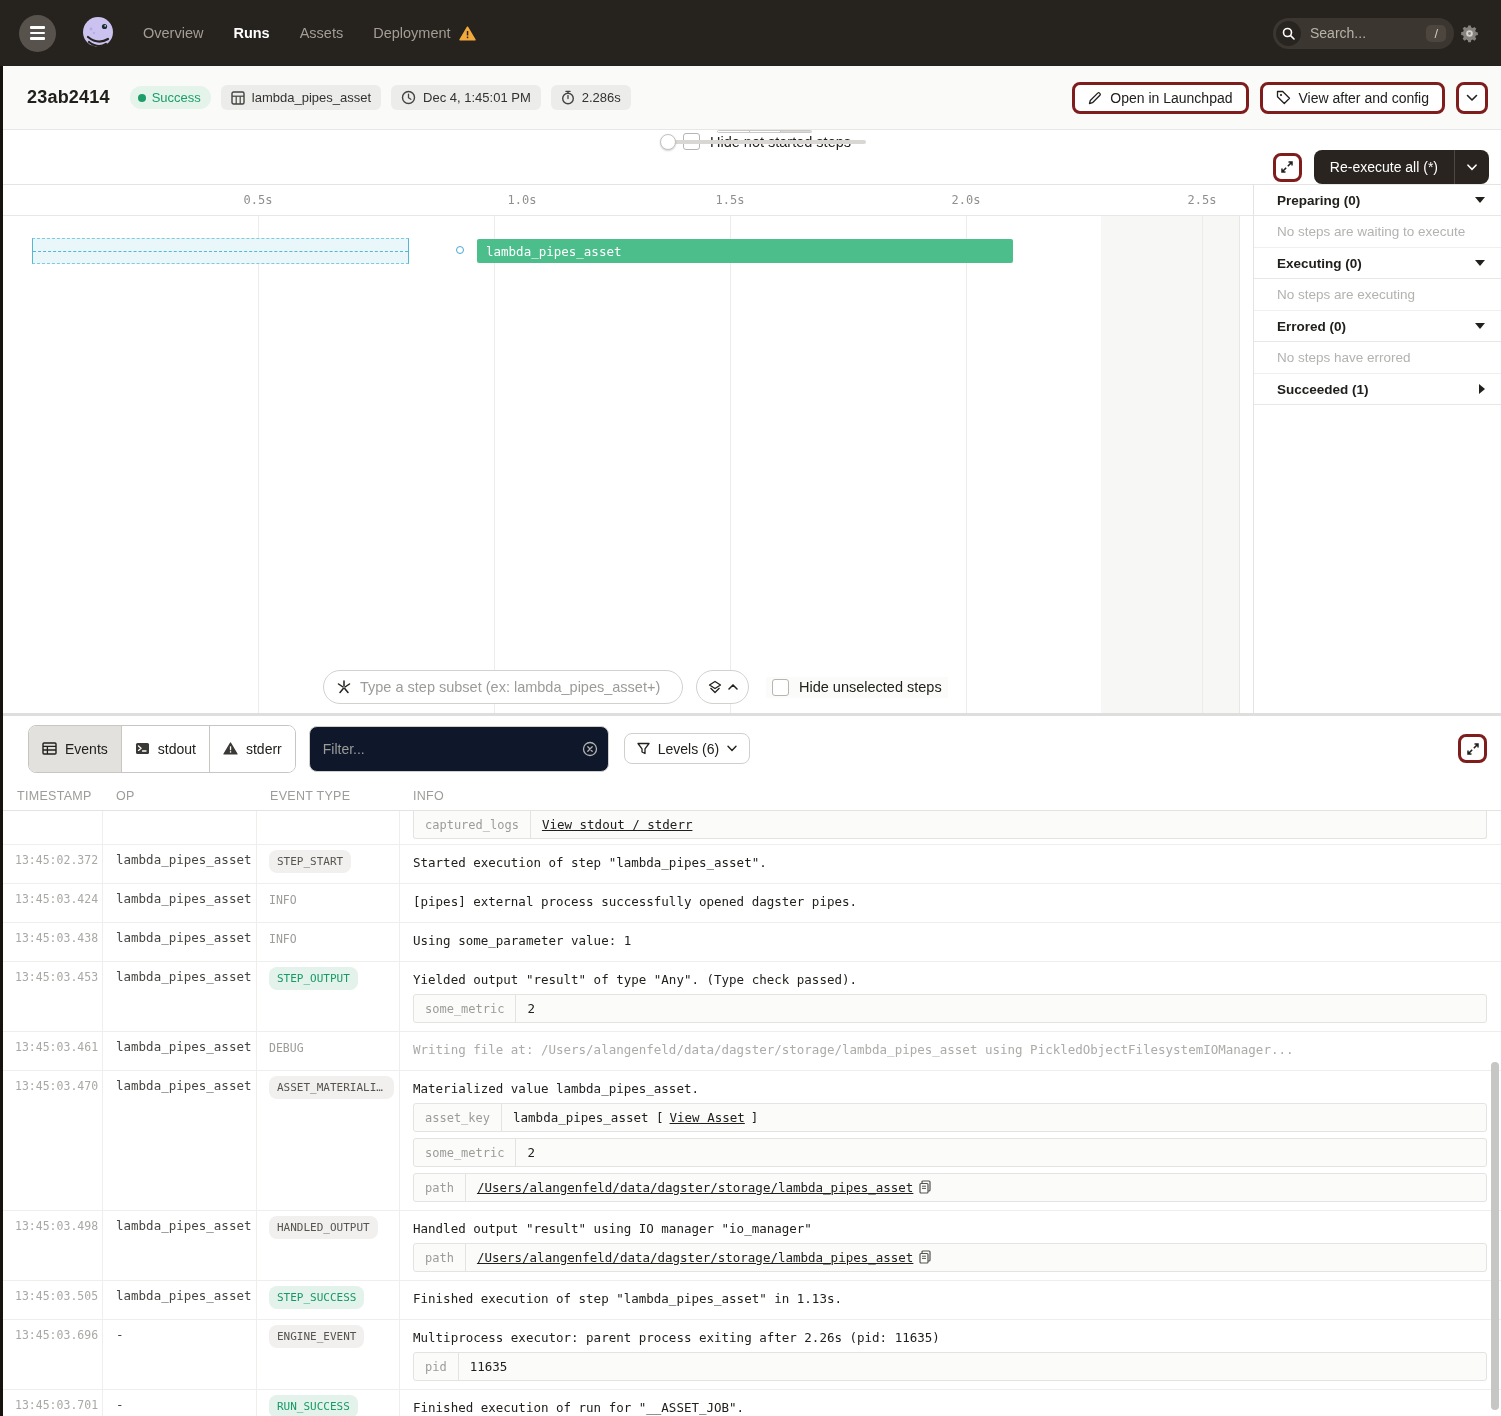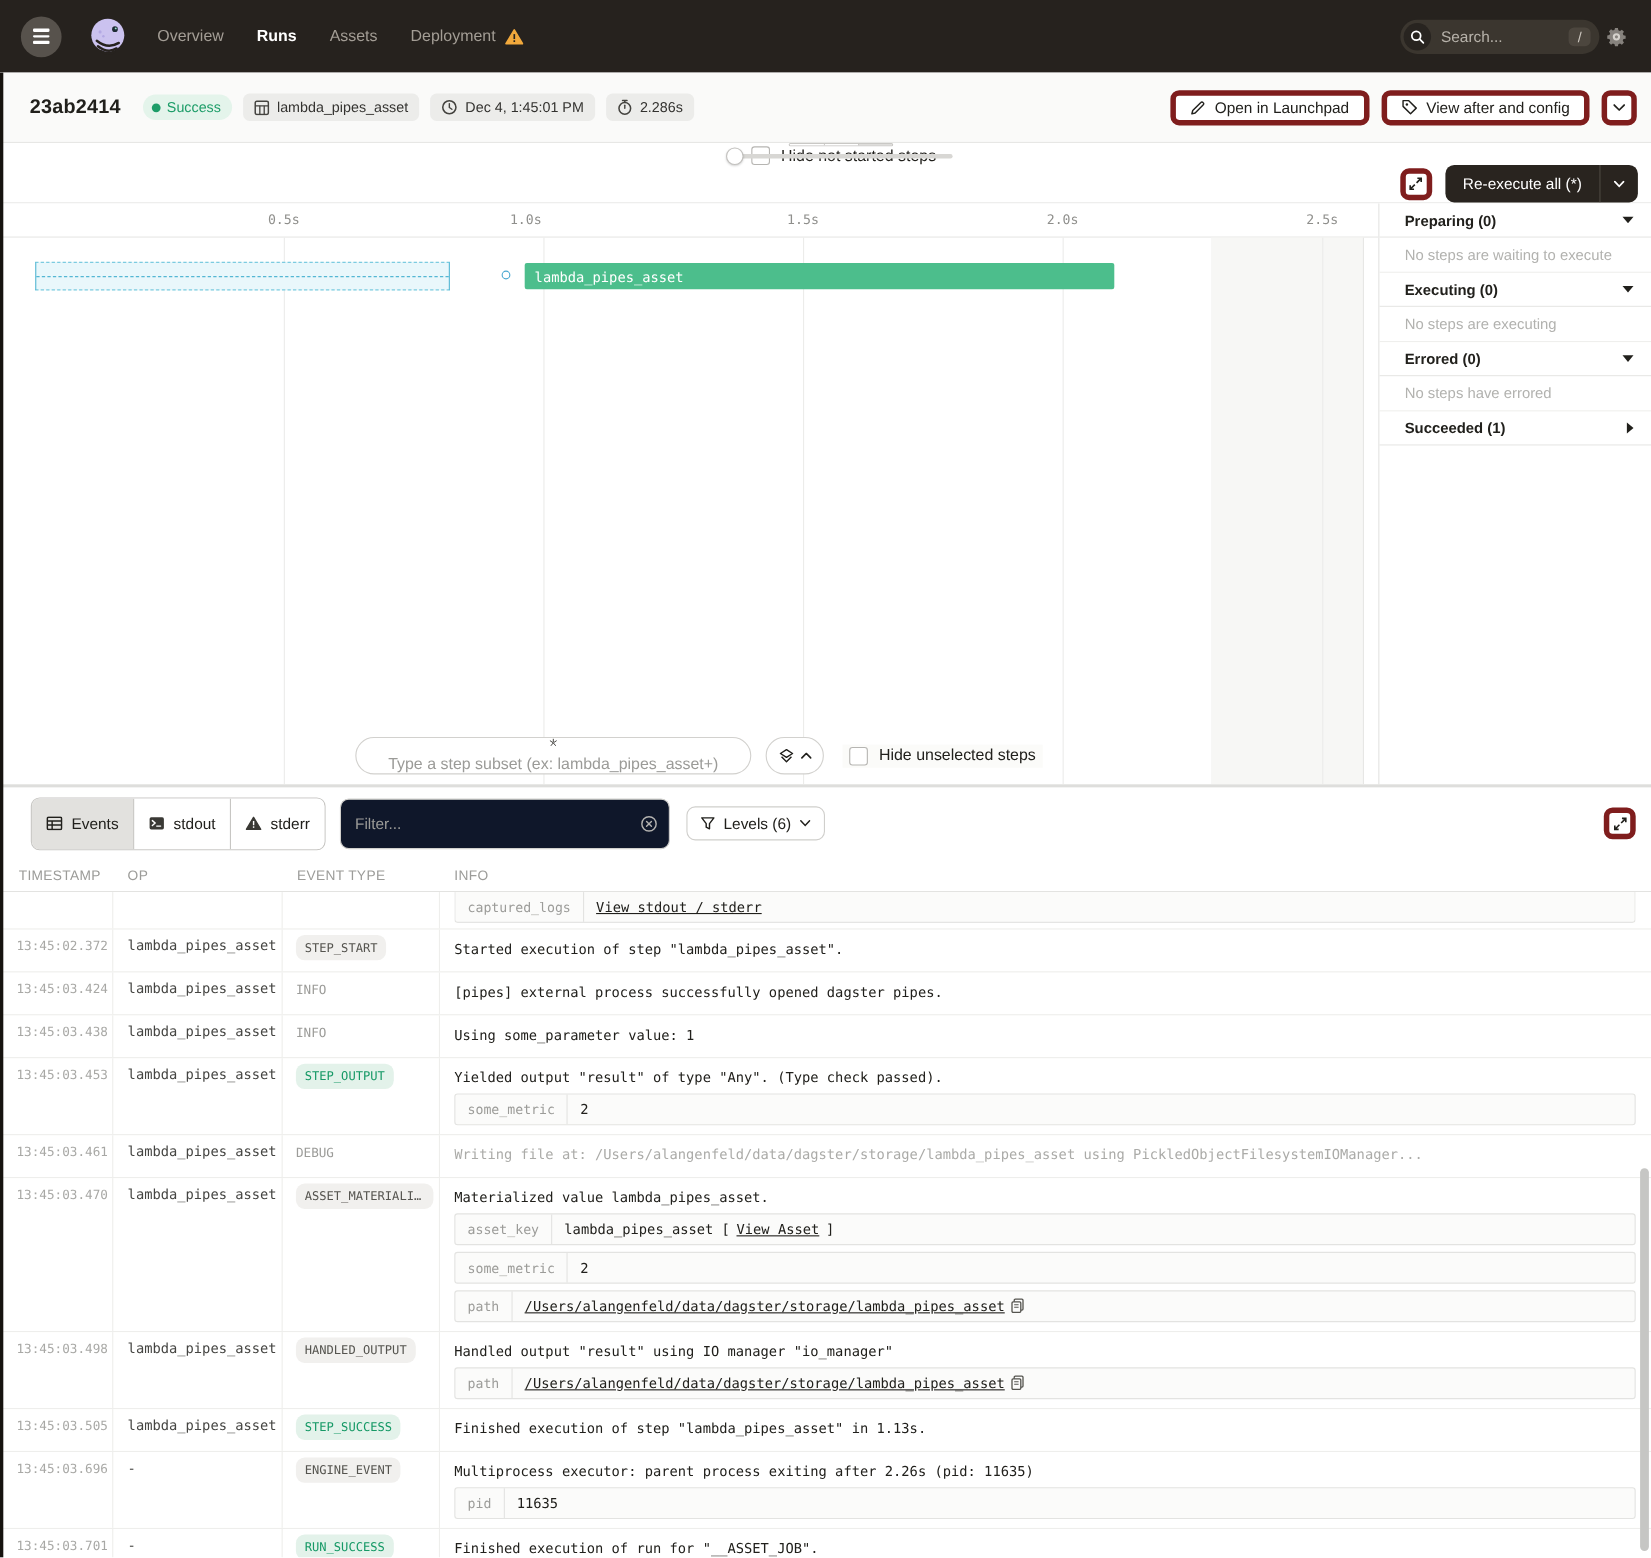--- a/index.html
+++ b/index.html
@@ -49,21 +49,21 @@
     background:var(--status-green-bg); color:var(--status-green);
     display:flex; align-items:center; gap:6px; font-size:13px;
   }
   .status-dot { width:8px; height:8px; border-radius:50%; background:var(--status-green); }
   .tag-pill {
     margin-left:10px; height:25px; padding:0 10px; border-radius:6px; background:#ececea;
     display:flex; align-items:center; gap:7px; font-size:13px; color:#33322f;
   }
   .hdr-actions { margin-left:auto; margin-right:13px; display:flex; align-items:center; gap:11px; }
   .btn-white {
-    height:32px; background:#fff; border:5px solid #7f1d1d; border-radius:8px;
+    height:32px; background:#fff; border:3px solid #7f1d1d; border-radius:8px;
     display:flex; align-items:center; gap:8px; padding:0 13px; font-size:14px; color:#21201c; cursor:pointer;
   }
   .btn-square { width:32px; justify-content:center; padding:0; }
 
   
   .gantt-toolbar {
     position:absolute; left:0; top:130px; width:1501px; height:55px; background:#fff;
     border-bottom:1px solid #e3e3e1; display:flex; align-items:center;flex-direction:column;
   }
   .seg-group { display:flex; margin-left:28px; border:1px solid #c9c8c5; border-radius:8px; overflow:hidden; background:#fff; }
@@ -98,21 +98,21 @@
     border-left:1px solid var(--timeline-blue); border-right:1px solid var(--timeline-blue); }
   .wait-box .midline { position:absolute; left:0; right:0; top:50%; border-top:1px dashed var(--timeline-blue); }
   .dep-marker { position:absolute; top:30px; width:8px; height:8px; border-radius:50%;
     border:1.5px solid #49a8d0; background:#fff; }
   .step-bar { position:absolute; top:23px; height:24px; background:var(--accent-green); border-radius:2px;
     color:#fff; font-size:12.5px; display:flex; align-items:center; padding-left:9px; cursor:pointer;
     font-family:"DejaVu Sans Mono", monospace; white-space:nowrap; overflow:hidden; }
   .chart-controls { position:absolute; left:323px; bottom:9px; display:flex; align-items:center; }
   .subset-input {
     width:360px; height:34px; border:1px solid #d2d1ce; border-radius:17px; background:#fff;
-    display:flex; align-items:center; gap:8px; padding:0 12px; cursor:text;flex-direction:column;
+    display:flex; align-items:center; gap:8px; padding:0 12px; cursor:text;
   }
   .subset-input .ph { color:#9b9b98; font-size:14.5px; white-space:nowrap; }
   .layers-btn { margin-left:13px; width:53px; height:34px; border:1px solid #d2d1ce; border-radius:17px;
     background:#fff; display:flex; align-items:center; justify-content:center; gap:6px; cursor:pointer; }
   .chart-controls .chk-row { margin-left:17px; background:rgba(250,250,248,.85); padding:2px 6px; }
 
   .sidebar { width:248px; height:100%; border-left:1px solid #e3e3e1; background:#fff; }
   .sb-header { height:31px; display:flex; align-items:center; justify-content:space-between;
     padding:0 16px 0 23px; border-bottom:1px solid #e7e7e5; font-weight:bold; font-size:13.5px; cursor:pointer; }
   .sb-empty { height:32px; display:flex; align-items:center; padding-left:23px;
@@ -328,21 +328,21 @@
           </svg>
       </span>
     </div>
   </div>
 </div>
 
 <div class="gantt-region">
   <div class="chart">
     <div class="timeline" id="timeline">
         <span class="tick-label mono" style="left: 258px;">0.5s</span>
-        <span class="tick-label mono" style="left: 478px;">1.0s</span>
+        <span class="tick-label mono" style="left: 522px;">1.0s</span>
         <span class="tick-label mono" style="left: 730px;">1.5s</span>
         <span class="tick-label mono" style="left: 966px;">2.0s</span>
         <span class="tick-label mono" style="left: 1202px;">2.5s</span>
       </div>
     <div class="chart-body" id="chart-body">
         <div class="done-region" style="left: 1101px; width: 139px;"></div>
         <div class="gridline" style="left: 1202px;"></div>
         <div class="gridline" style="left: 966px;"></div>
         <div class="gridline" style="left: 730px;"></div>
         <div class="gridline" style="left: 494px;"></div>

